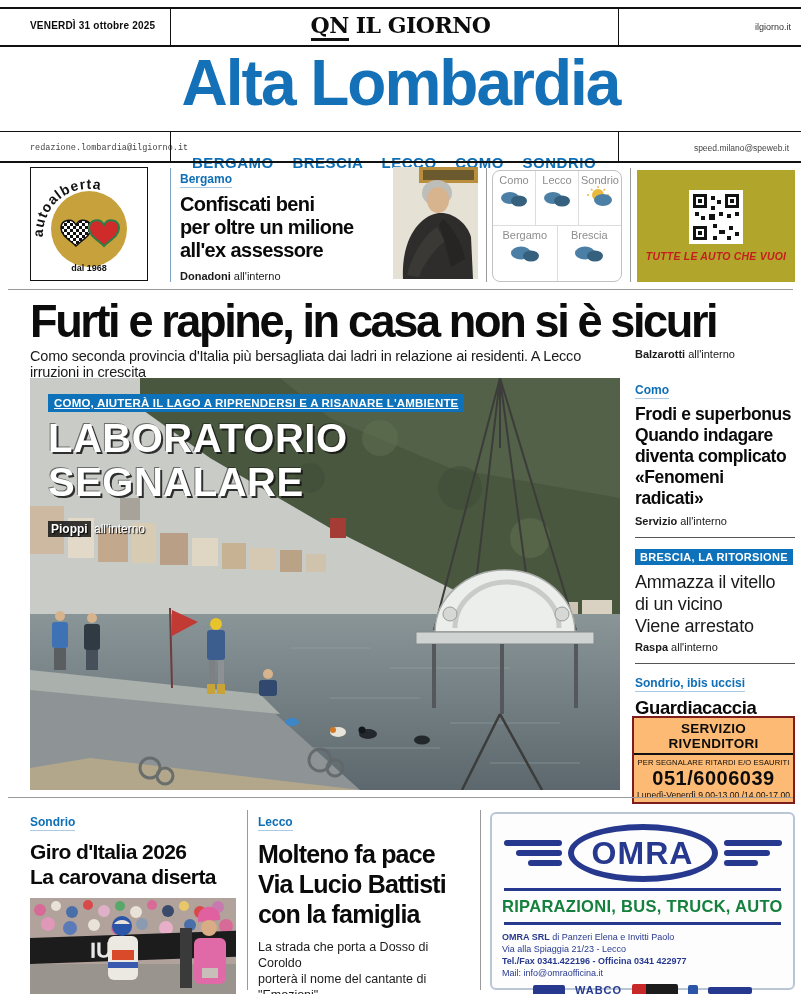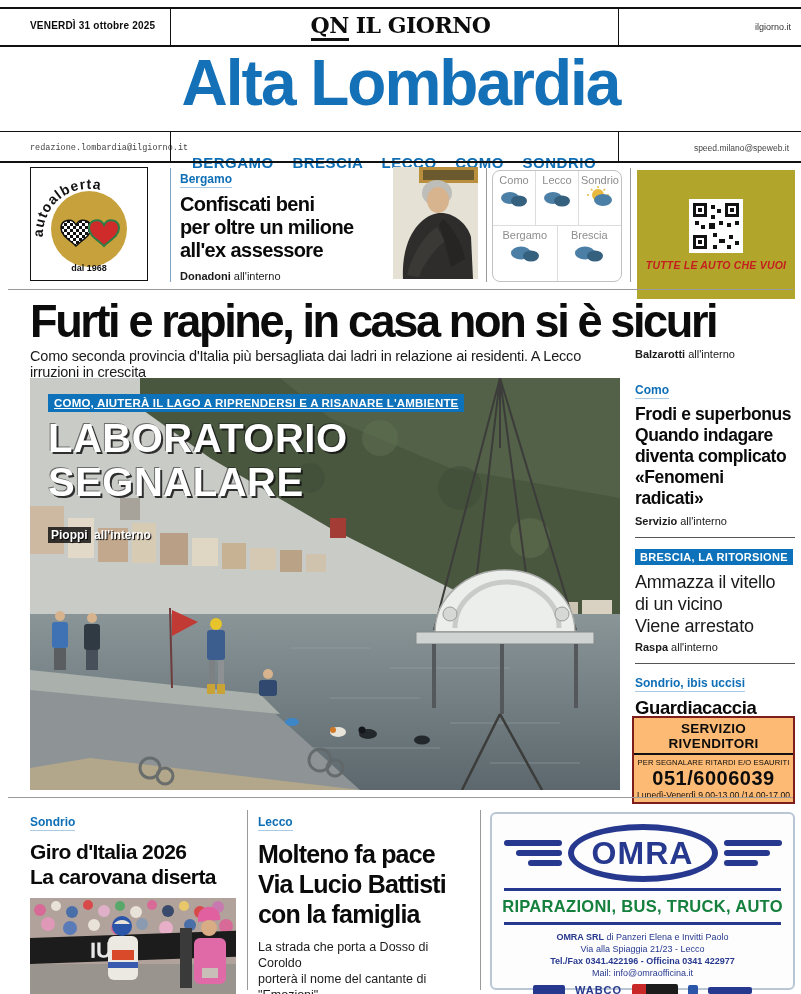--- a/index.html
+++ b/index.html
@@ -50,21 +50,21 @@
   
   .ad-yellow { position:absolute; background:#b2a52c; display:flex; flex-direction:column; align-items:center; justify-content:center; gap:6px; }
   .ad-yellow .slogan { color:#c41e1e; font-weight:bold; font-style:italic; font-size:10.5px; letter-spacing:.2px; }
   .riv-box { position:absolute; border:2px solid #7f1d1d; background:#fdba74; text-align:center; }
   .riv-title { font-size:13.5px; font-weight:bold; letter-spacing:.3px; border-bottom:2px solid #111; padding:3px 0 2px; }
   .riv-note { font-size:7.6px; padding-top:3px; letter-spacing:.1px; }
   .riv-phone { font-size:20px; font-weight:bold; letter-spacing:.5px; }
   .riv-hours { font-size:8.6px; padding-bottom:2px; }
 
   
-  .omra { position:absolute; border:2px solid #b9c6d6; border-radius:6px; background:#fdfdfd; padding:8px 10px 6px; text-align:center; }
+  .omra { position:absolute; border:2px solid #b9c6d6; border-radius:6px; background:#fdfdfd; padding:8px 10px 6px; }
   .omra-logo { display:flex; align-items:center; justify-content:center; gap:6px; margin-top:2px; }
   .wing { display:flex; flex-direction:column; gap:4px; }
   .wing i { display:block; height:6px; background:#27398f; border-radius:3px; }
   .omra-oval { border:6px solid #27398f; border-radius:50%; width:150px; height:58px; display:flex; align-items:center; justify-content:center; }
   .omra-name { color:#27398f; font-size:32px; font-weight:bold; letter-spacing:1px; }
   .omra-line { height:3px; background:#27398f; margin:6px 2px; }
   .omra-tag { color:#15803d; font-size:16.5px; font-weight:bold; letter-spacing:.3px; }
   .omra-txt { color:#27398f; font-size:9px; line-height:12px; }
   .omra-txt b { font-weight:bold; }
   .brands { display:flex; align-items:center; justify-content:center; gap:10px; margin-top:5px; }
@@ -186,21 +186,21 @@
         <svg width="34" height="22" viewBox="0 0 34 22">
             <ellipse cx="13" cy="12" rx="10" ry="6.5" fill="#4b7fa6"></ellipse>
             <ellipse cx="23" cy="15" rx="8" ry="5.5" fill="#35617f"></ellipse>
           </svg>
       </div>
     </div>
   </div>
 
   <div class="vdiv" style="left:630px;top:168px;height:114px;"></div>
 
-  <div class="ad-yellow" style="left:637px;top:170px;width:158px;height:129px;">
+  <div class="ad-yellow" style="left:637px;top:170px;width:158px;height:112px;">
     <svg width="54" height="54" viewBox="0 0 54 54">
       <rect width="54" height="54" fill="#fff"></rect>
       <g fill="#111">
         <rect x="4" y="4" width="14" height="14"></rect>
           <rect x="36" y="4" width="14" height="14"></rect>
           <rect x="4" y="36" width="14" height="14"></rect>
         <rect x="7" y="7" width="8" height="8" fill="#fff"></rect>
           <rect x="39" y="7" width="8" height="8" fill="#fff"></rect>
           <rect x="7" y="39" width="8" height="8" fill="#fff"></rect>
         <rect x="9" y="9" width="4" height="4"></rect>
@@ -324,21 +324,21 @@
       <ellipse cx="392" cy="362" rx="8" ry="4.5" fill="#23282c"></ellipse>
       <ellipse cx="308" cy="354" rx="8" ry="5" fill="#e8e4da"></ellipse>
         <circle cx="303" cy="352" r="3" fill="#d07a28"></circle>
       <ellipse cx="262" cy="344" rx="7" ry="4" fill="#3d86c8"></ellipse>
     </svg>
     <div class="photo-kicker">COMO, AIUTERÀ IL LAGO A RIPRENDERSI E A RISANARE L'AMBIENTE</div>
     <div class="photo-title">
       <div>LABORATORIO</div>
       <div>SEGNALARE</div>
     </div>
-    <div class="photo-byline" style="top:150px;font-weight:bold;"><b>Pioppi</b> <span>all'interno</span></div>
+    <div class="photo-byline" style="top:144px;"><b>Pioppi</b> <span>all'interno</span></div>
   </div>
 
   <div class="abs" style="left:635px;top:380px;width:160px;">
 
     <div>
       <span class="kicker">Como</span>
       <div class="hl hl-col" style="margin-top:5px;">
         <div>Frodi e superbonus</div>
         <div>Quando indagare</div>
         <div>diventa complicato</div>

